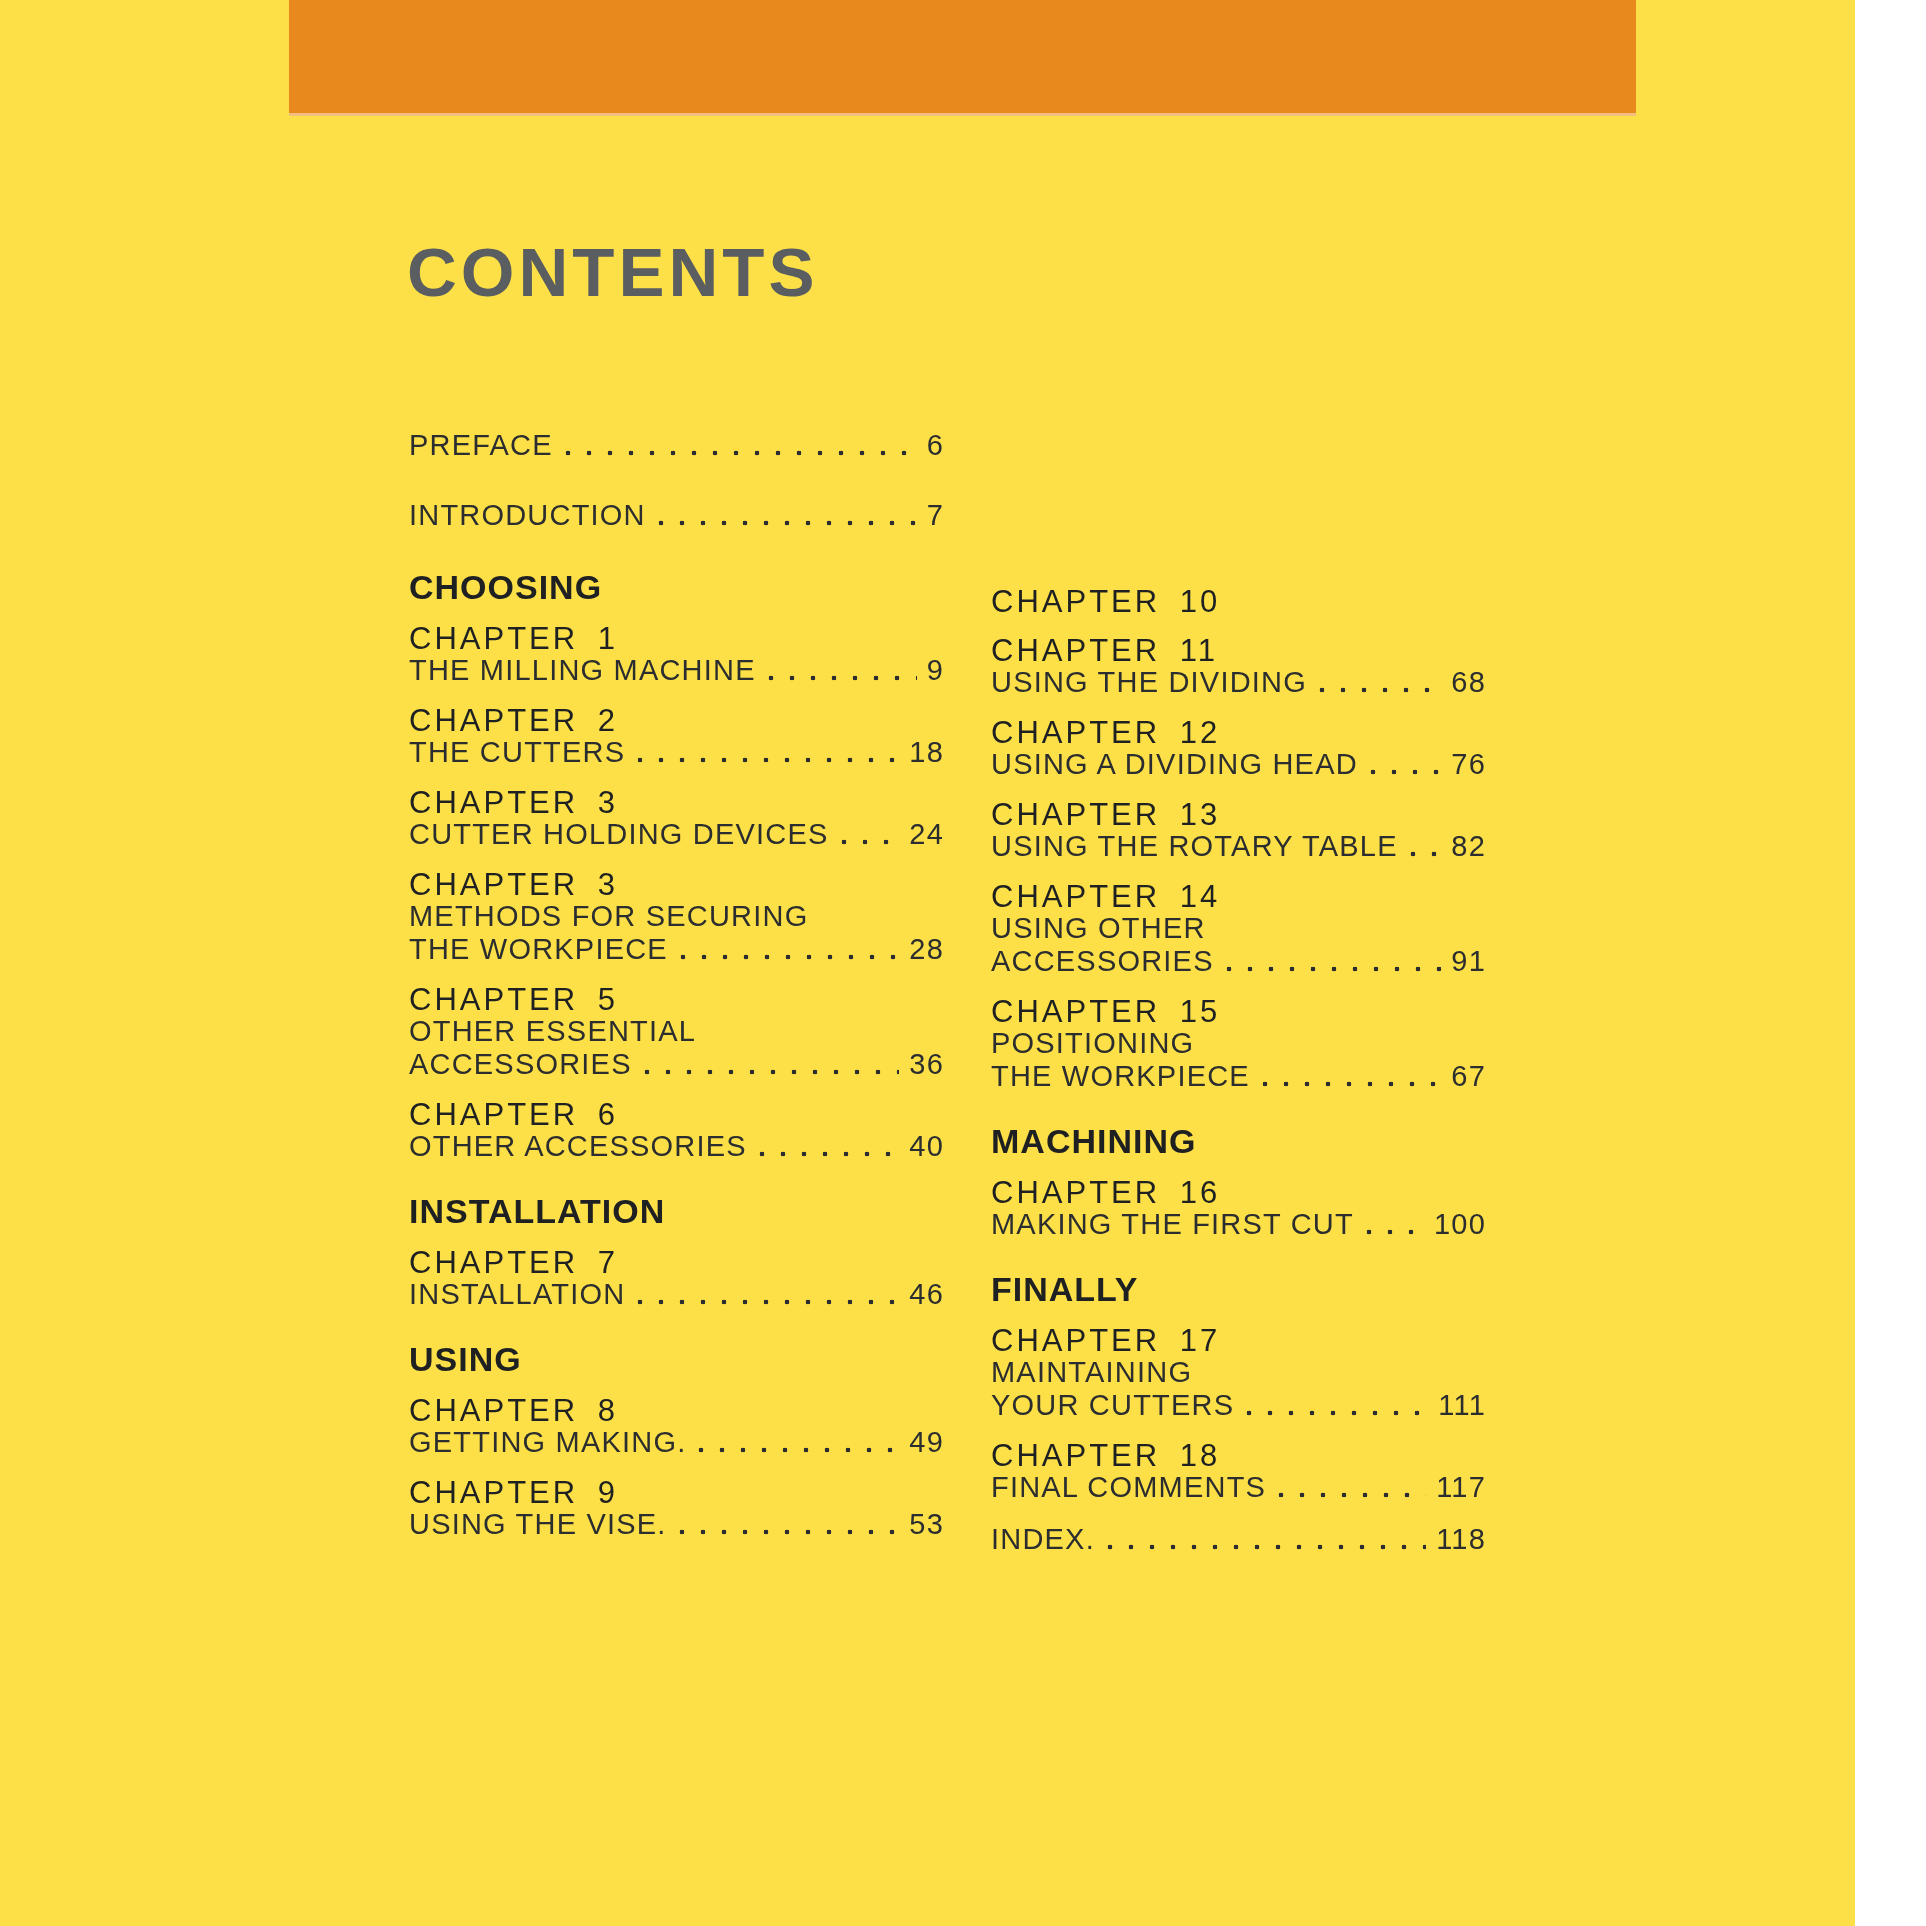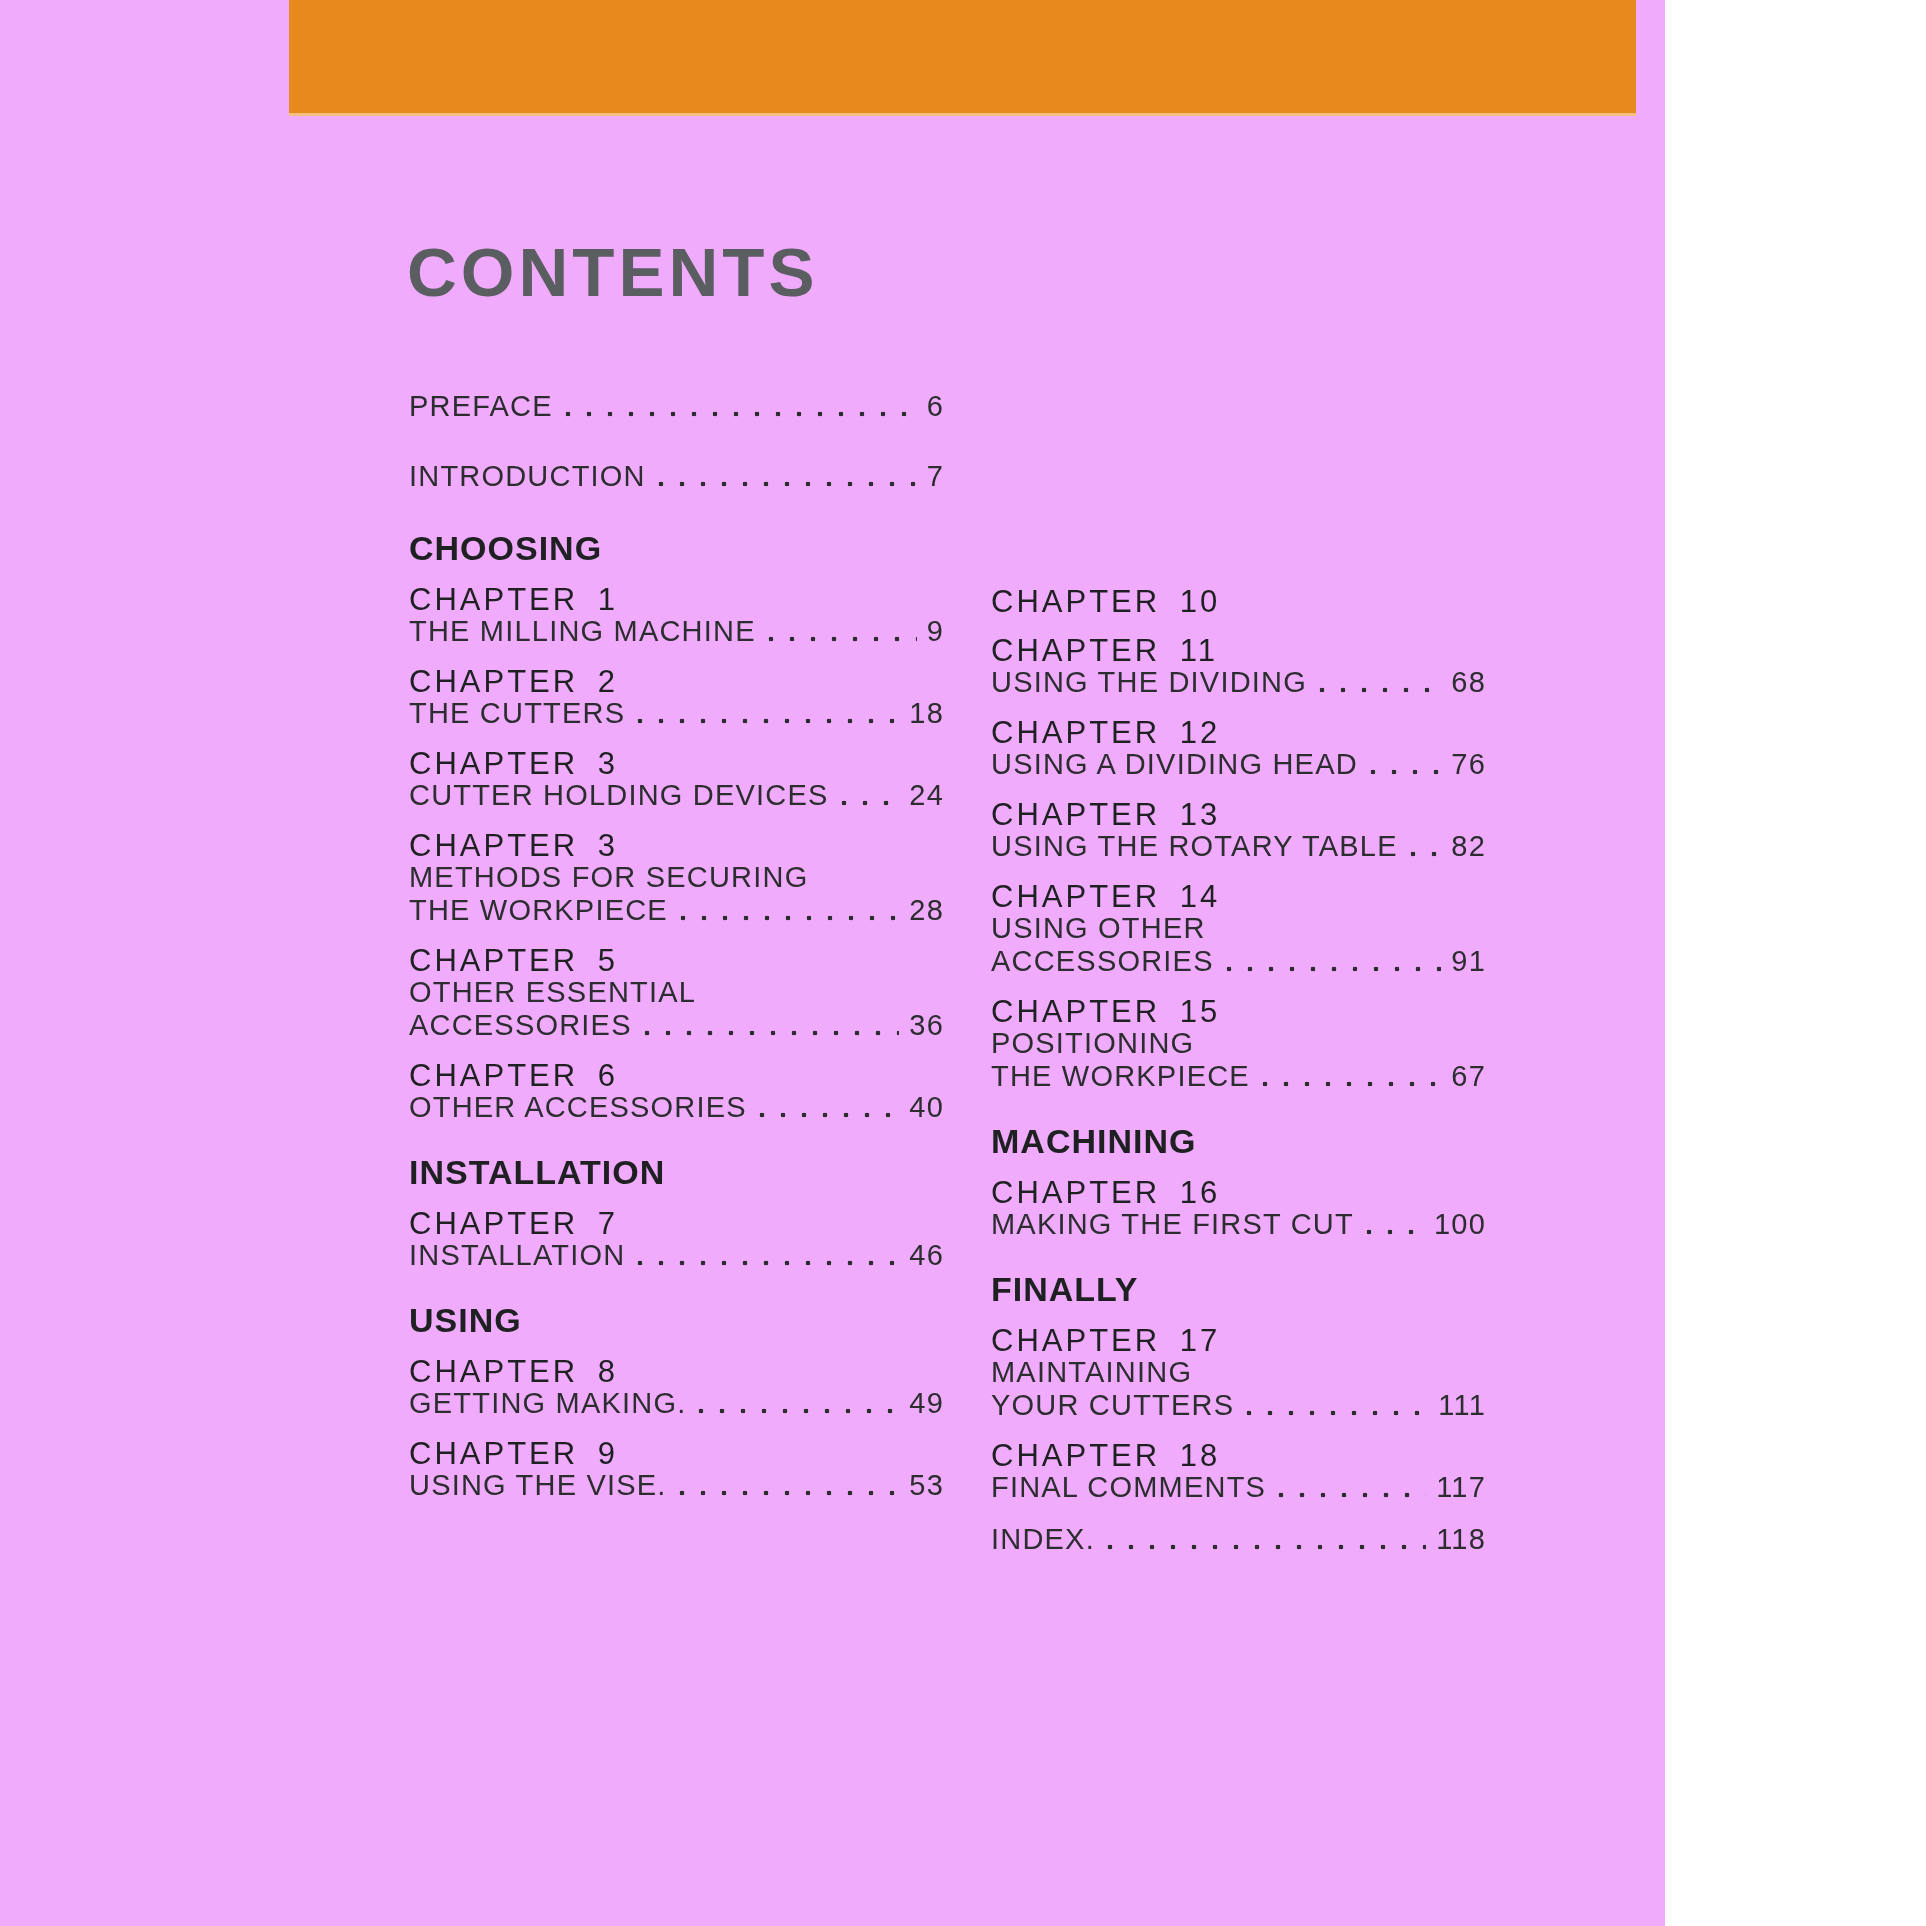--- a/index.html
+++ b/index.html
@@ -2,23 +2,23 @@
 <html><head>
 <meta charset="utf-8">
 <style>
   html, body {
     margin: 0;
     padding: 0;
     background: #ffffff;
   }
   #page {
     position: relative;
-    width: 1665px;
+    width: 1855px;
     height: 1927px;
-    background: #f0abfc;
+    background: #fde047;
     overflow: hidden;
     font-family: "Liberation Sans", sans-serif;
   }
 
   
   .banner {
     position: absolute;
     left: 289px;
     top: 0;
     width: 1347px;
@@ -42,21 +42,21 @@
 
   
   .toc {
     position: absolute;
     left: 409px;
     top: 390px;
     display: flex;
     gap: 47px;
     color: #2B2D2F;
   }
-  .col-left  { width: 535px; }
+  .col-left  { width: 535px; margin-top: 39px; }
   .col-right { width: 495px; margin-top: 197px; }
 
   
   .fm-entry { margin-bottom: 37px; }
 
   
   .section-header {
     font-size: 34px;
     font-weight: 700;
     letter-spacing: 1px;

